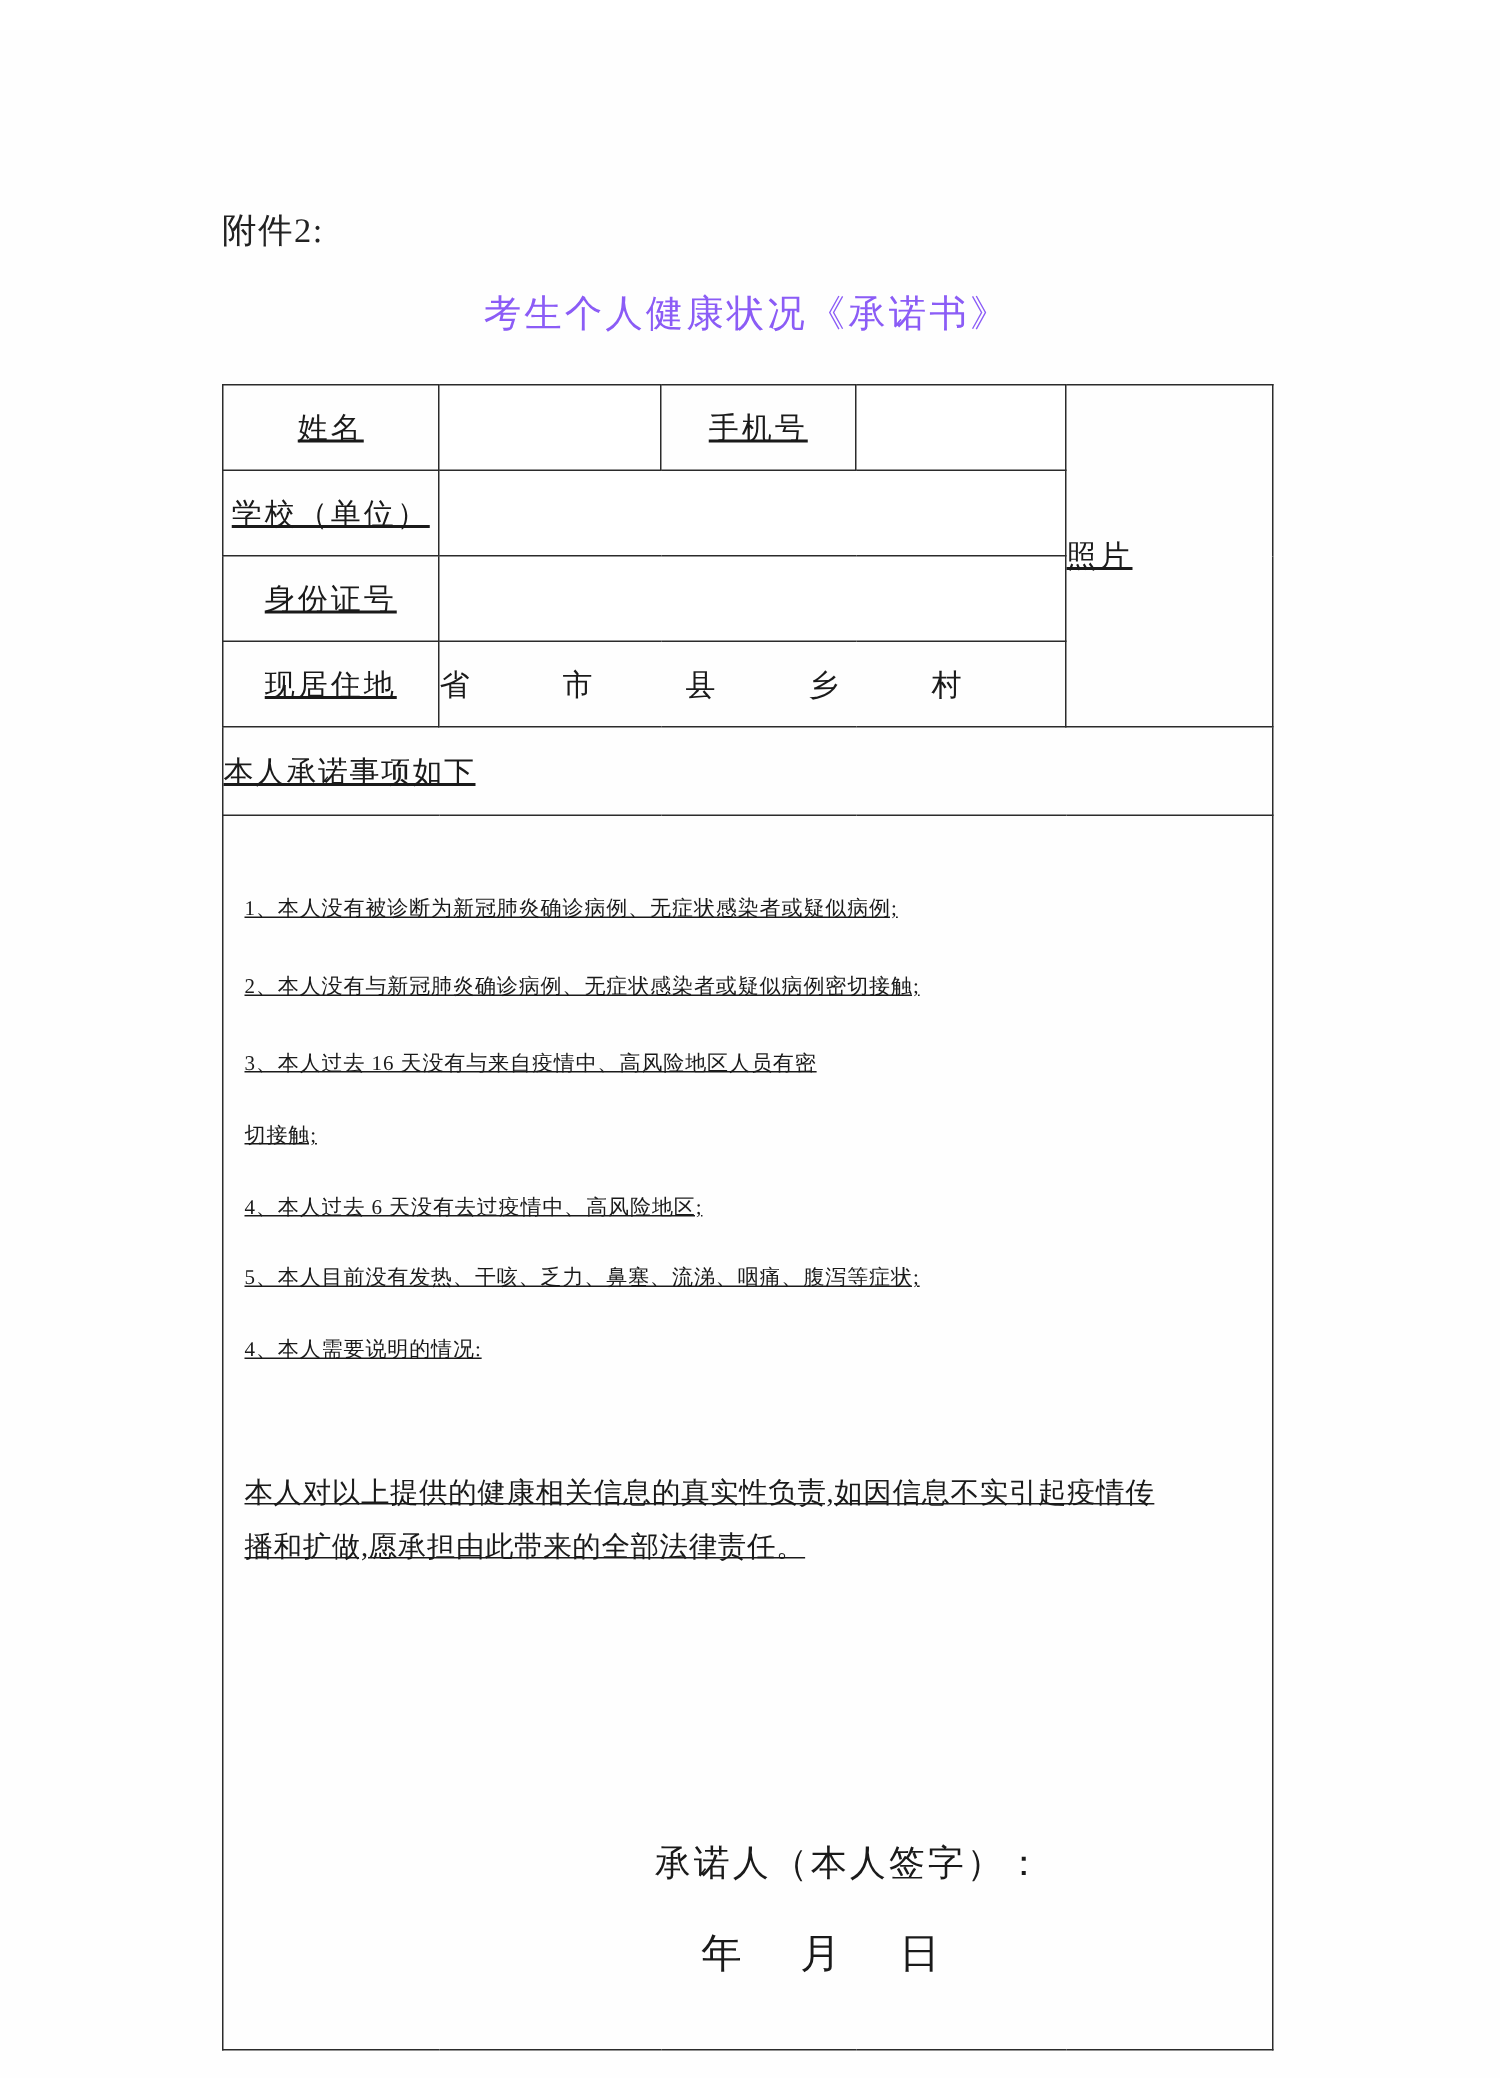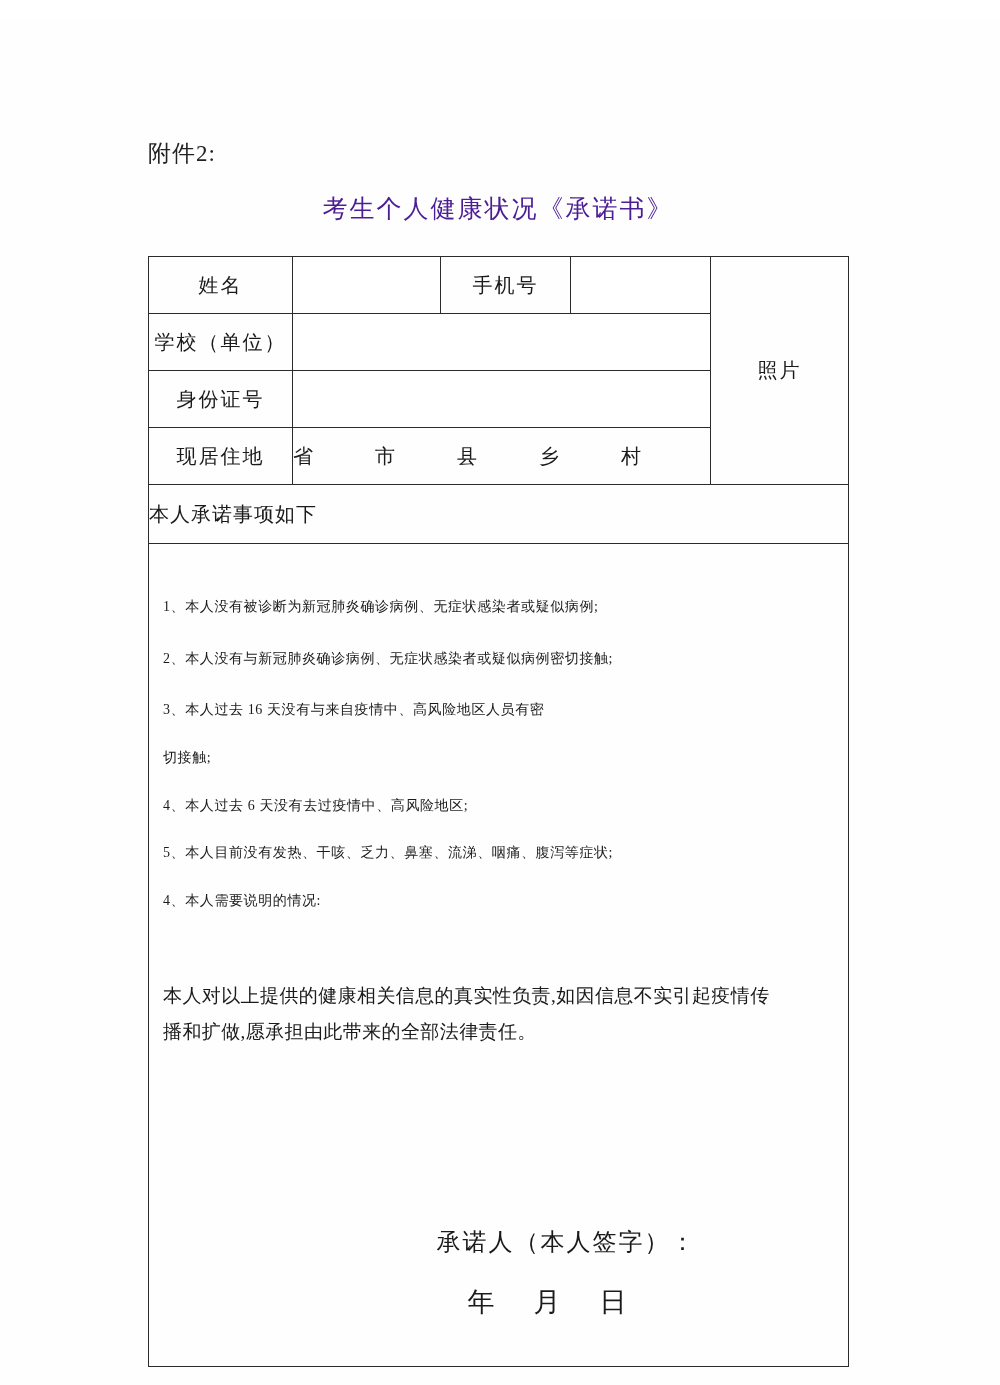--- a/index.html
+++ b/index.html
@@ -32,50 +32,51 @@
     color: #222;
   }
   .doc-title {
     position: absolute;
     left: 148px;
     top: 172px;
     width: 700px;
     text-align: center;
     font-size: 25px;
     letter-spacing: 2px;
-    color: #4c1d95;
+    color: #8b5cf6;
   }
   .form-wrap {
     position: absolute;
     left: 148px;
     top: 236px;
     width: 700px;
   }
   table.form {
     border-collapse: collapse;
     width: 700px;
     table-layout: fixed;
   }
   table.form td {
     border: 1px solid #2b2b2b;
     font-size: 20px;
     color: #1a1a1a;
     padding: 0;
     vertical-align: middle;
+    text-decoration: underline;
   }
   .lbl {
     text-align: center;
     letter-spacing: 2px;
     height: 56px;
   }
   .blank {
     background: #fff;
   }
   .photo-cell {
-    text-align: center;
+    text-align: left;
     letter-spacing: 2px;
     font-size: 20px;
   }
   .addr-cell {
     padding-left: 54px;
     letter-spacing: 1px;
     height: 56px;
   }
   .addr-cell span {
     display: inline-block;

